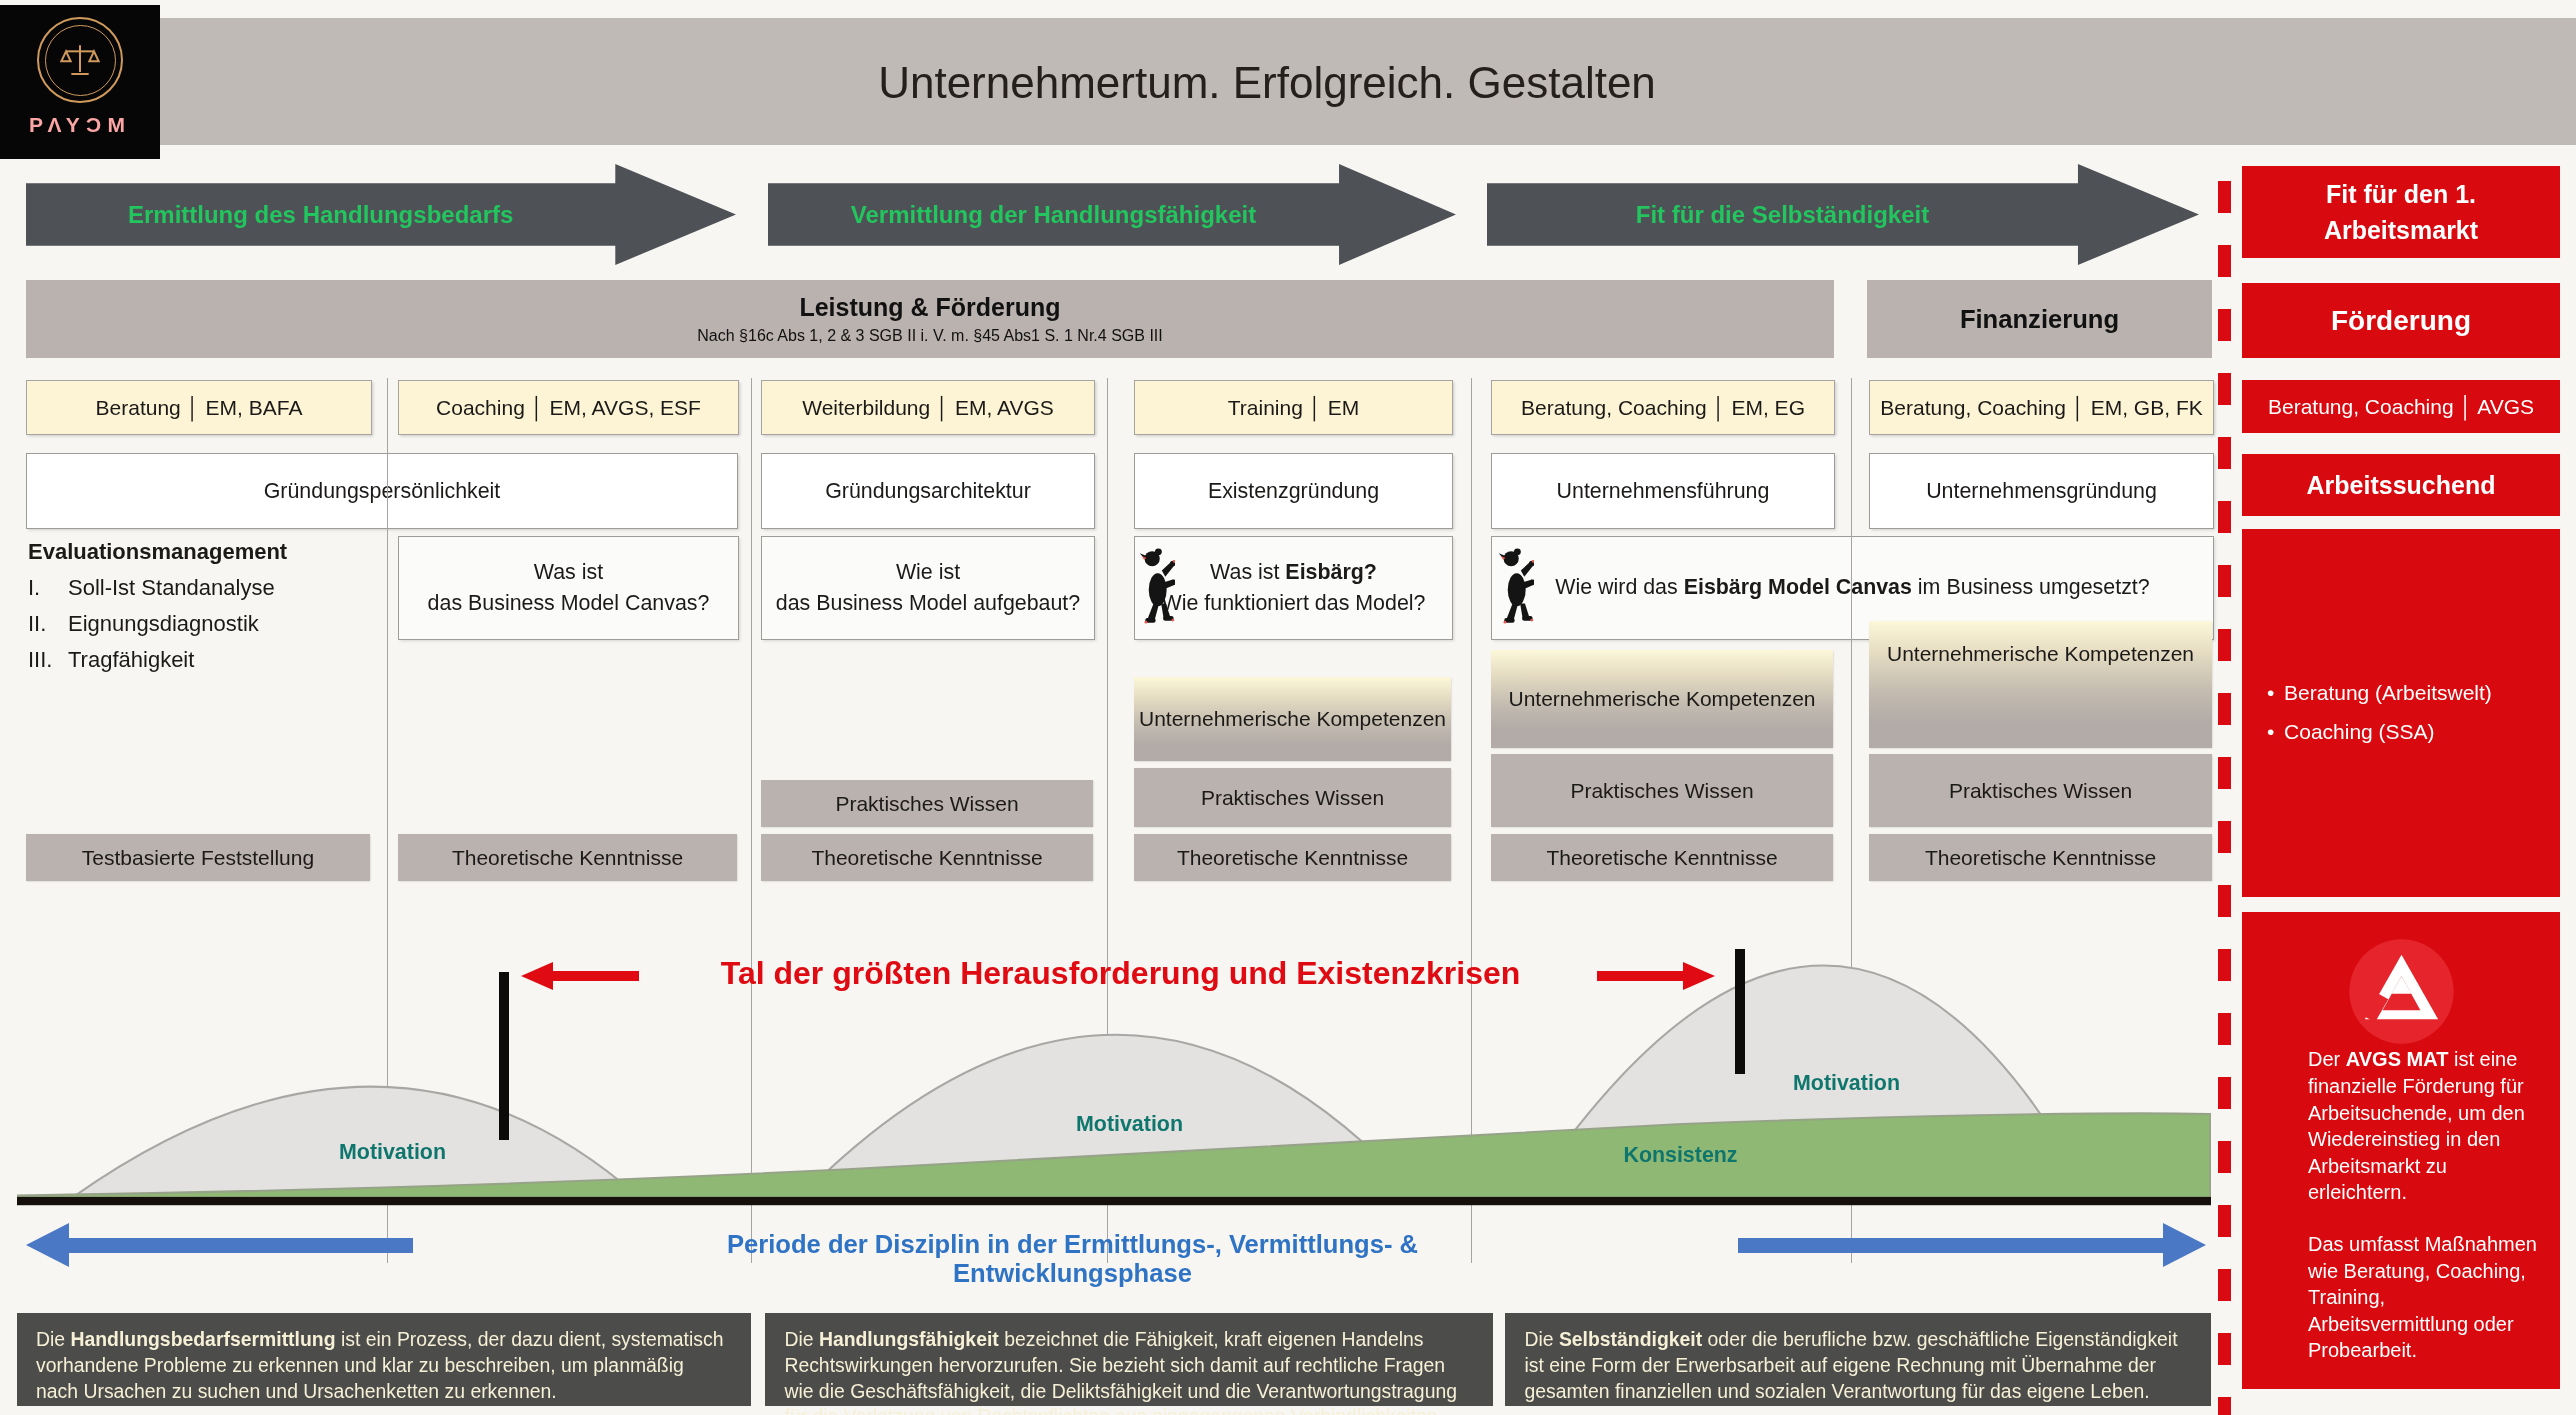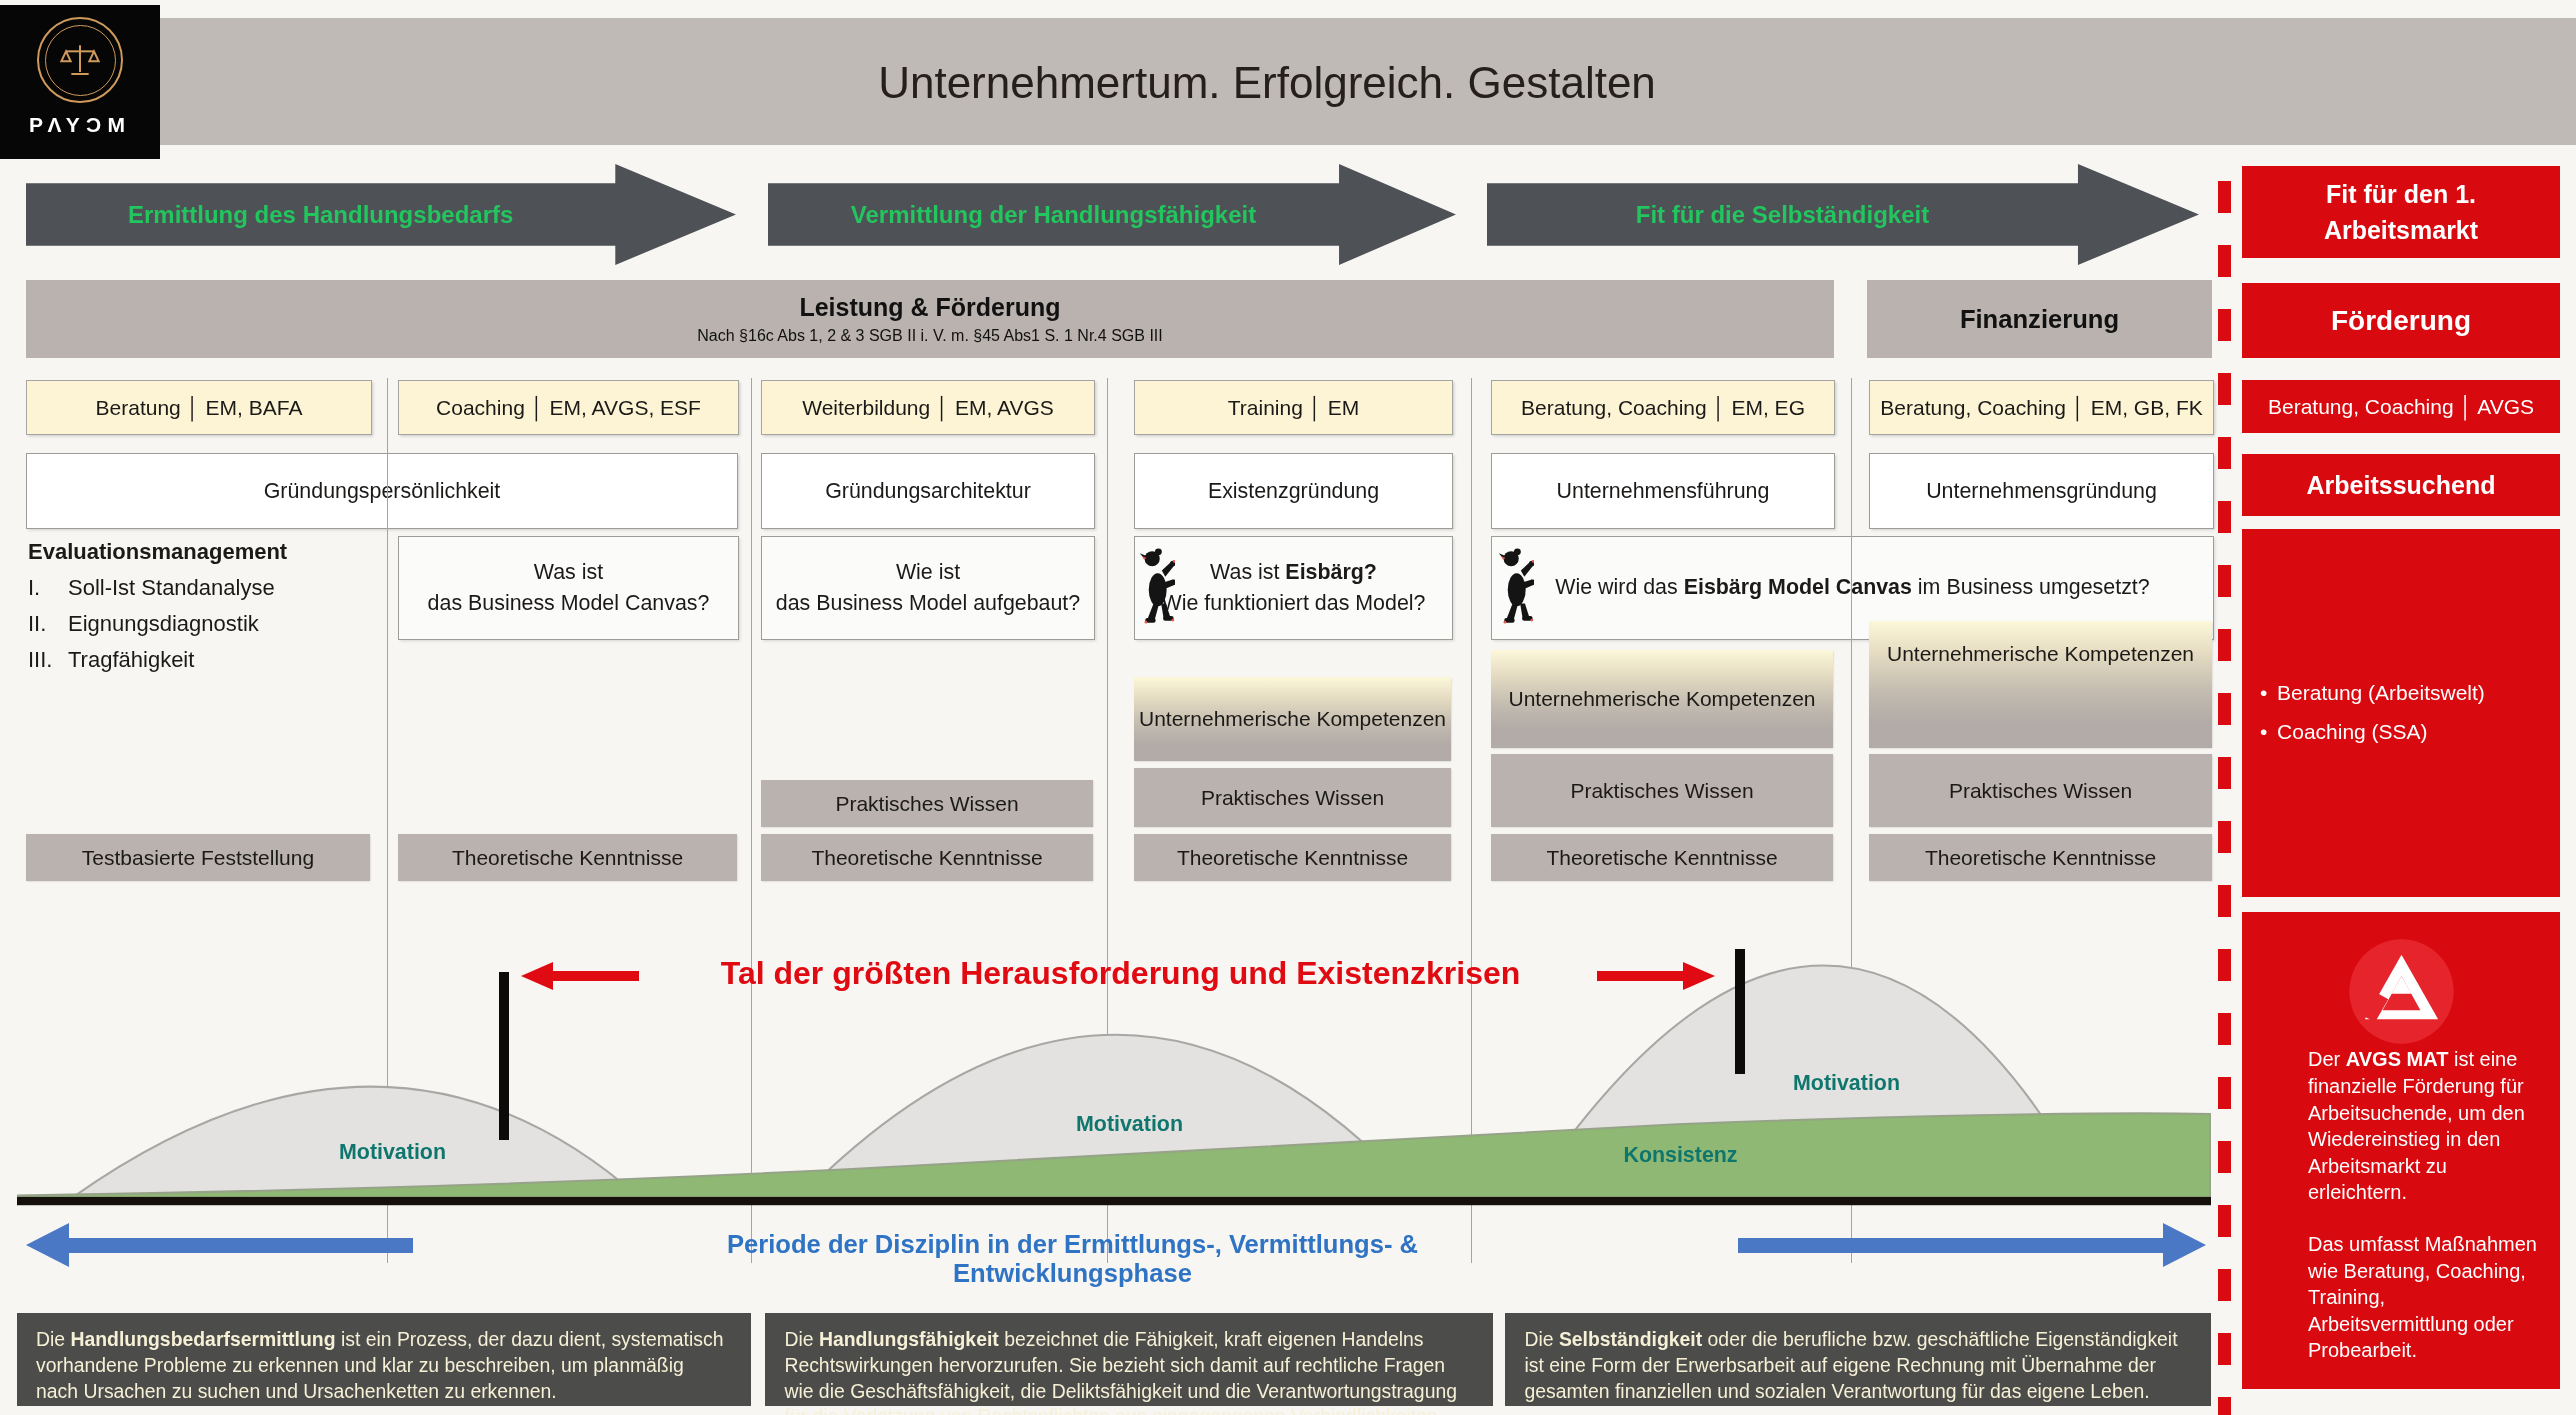--- a/index.html
+++ b/index.html
@@ -8,21 +8,21 @@
     background:#f7f6f3;font-family:"Liberation Sans",sans-serif;color:#1c1a18;
   }
   .abs{position:absolute;}
   .ctr{display:flex;align-items:center;justify-content:center;text-align:center;}
 
   
   .hdr-band{left:0;top:18px;width:2576px;height:127px;background:#c0bab6;}
   .logo{left:0;top:4.8px;width:160px;height:154px;background:#060606;display:flex;flex-direction:column;align-items:center;justify-content:flex-start;}
   .logo-ring{margin-top:12.5px;width:82px;height:82px;border-radius:50%;border:2.1px solid #cf9a5c;display:flex;align-items:center;justify-content:center;}
   .logo-ring-inner{width:69px;height:69px;border-radius:50%;border:1px solid #cf9a5c;display:flex;align-items:center;justify-content:center;}
-  .logo-word{margin-top:9.7px;color:#ffffff;font-size:21px;letter-spacing:6.2px;font-weight:bold;}
+  .logo-word{margin-top:9.7px;color:#fca5a5;font-size:21px;letter-spacing:6.2px;font-weight:bold;}
   .page-title{left:160px;top:58px;width:2214px;text-align:center;font-size:44px;color:#26201c;}
 
   
   .phase{top:164px;height:101px;background:#4e5155;display:flex;align-items:center;}
   .phase-label{width:83%;text-align:center;color:#22c55e;font-weight:bold;font-size:24px;}
 
   
   .gband{background:#b9b2ae;color:#111;}
   .gband .l1{font-size:25px;font-weight:bold;}
   .gband .l2{font-size:16px;margin-top:4.2px;}
@@ -68,21 +68,21 @@
   .disc-text{left:623px;top:1230px;width:899px;text-align:center;font-size:25.6px;font-weight:bold;color:#2f73c4;}
 
   
   .def{top:1313px;height:93px;background:#4c4c4a;color:#f6f0d6;font-size:19.4px;line-height:1.33;padding:14px 19.4px;box-sizing:border-box;}
   .def b{font-weight:bold;}
 
   
   .dash{left:2218px;top:181px;width:12.5px;height:1234px;background:repeating-linear-gradient(to bottom,#da0a12 0 32px,transparent 32px 64px);}
   .rbox{left:2242px;width:318px;background:#d8090f;color:#ffffff;box-sizing:border-box;}
   .rbox.bold{font-weight:bold;}
-  .bullets{display:flex;flex-direction:column;justify-content:center;padding:0 18px;font-size:21px;line-height:1.85;text-align:left;}
+  .bullets{display:flex;flex-direction:column;justify-content:center;padding:0 25px;font-size:21px;line-height:1.85;text-align:left;}
   .bullets .li{display:flex;}
   .bullets .li::before{content:"•";margin-right:9.7px;}
   .avgs{display:flex;flex-direction:column;align-items:center;text-align:left;}
   .avgs .txt{padding:0 18px;font-size:20px;line-height:1.33;align-self:stretch;margin-left:48px;}
   .avgs .txt p{margin:0 0 25px 0;}
 </style>
 </head>
 <body>
 
 <div class="stage">

